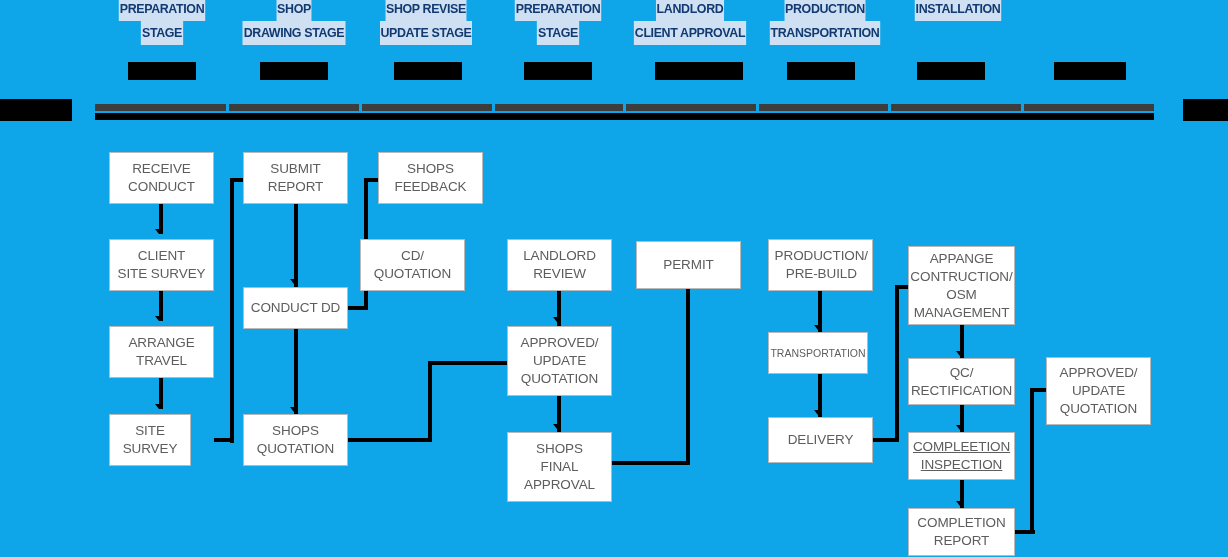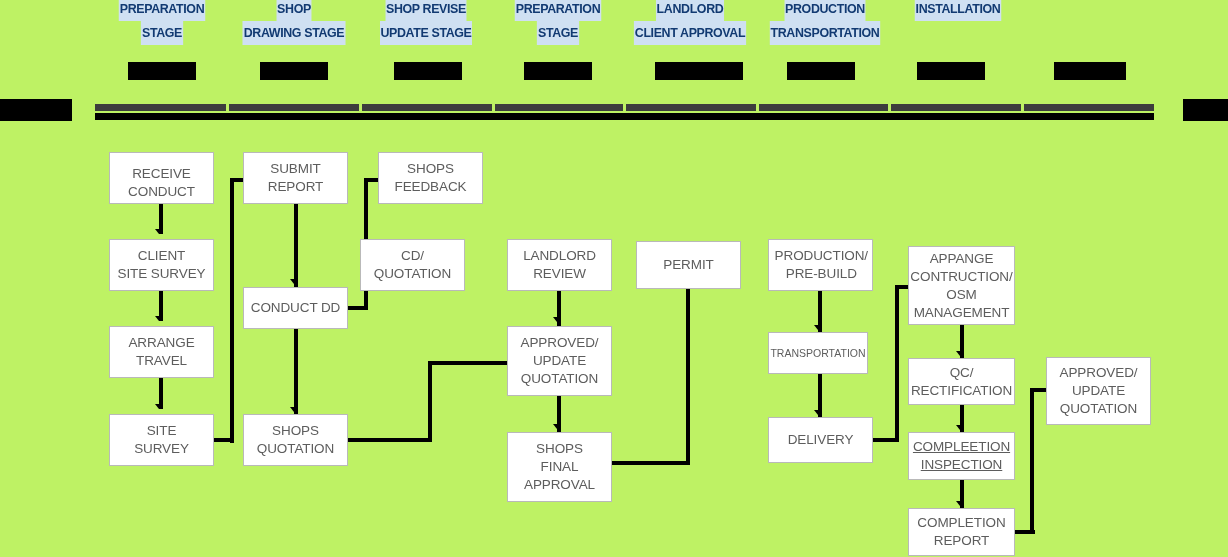--- a/index.html
+++ b/index.html
@@ -9,21 +9,21 @@
   }
   body {
     width: 1228px; height: 557px;
     font-family: "Liberation Sans", sans-serif;
     overflow: hidden;
   }
   #stage {
     position: relative;
     width: 1228px;
     height: 557px;
-    background: #bef264;
+    background: #0ea5e9;
   }
 
   
   .phase-label {
     position: absolute;
     text-align: center;
     font-family: "Liberation Sans", sans-serif;
     font-size: 13.5px;
     font-weight: 700;
     letter-spacing: -0.4px;
@@ -194,33 +194,33 @@
       <div class="arrowhead" style="left: 290px; top: 407px;"></div>
       <div class="arrowhead" style="left: 553px; top: 317px;"></div>
       <div class="arrowhead" style="left: 553px; top: 424px;"></div>
       <div class="arrowhead" style="left: 814px; top: 325px;"></div>
       <div class="arrowhead" style="left: 814px; top: 410px;"></div>
       <div class="arrowhead" style="left: 956px; top: 351px;"></div>
       <div class="arrowhead" style="left: 956px; top: 425px;"></div>
       <div class="arrowhead" style="left: 956px; top: 501px;"></div>
     </div>
   <div id="node-layer">
-      <div class="node" style="left: 109px; top: 152px; width: 105px; height: 52px; align-items: flex-end;">
+      <div class="node" style="left: 109px; top: 152px; width: 105px; height: 52px;">
         <span class="txt">RECEIVE
 CONDUCT</span>
       </div>
       <div class="node" style="left: 109px; top: 239px; width: 105px; height: 52px;">
         <span class="txt">CLIENT
 SITE SURVEY</span>
       </div>
       <div class="node" style="left: 109px; top: 326px; width: 105px; height: 52px;">
         <span class="txt">ARRANGE
 TRAVEL</span>
       </div>
-      <div class="node" style="left: 109px; top: 414px; width: 105px; height: 52px;">
+      <div class="node" style="left: 109px; top: 414px; width: 82px; height: 52px;">
         <span class="txt">SITE
 SURVEY</span>
       </div>
       <div class="node" style="left: 243px; top: 152px; width: 105px; height: 52px;">
         <span class="txt">SUBMIT
 REPORT</span>
       </div>
       <div class="node" style="left: 243px; top: 287px; width: 105px; height: 42px;">
         <span class="txt">CONDUCT DD</span>
       </div>

